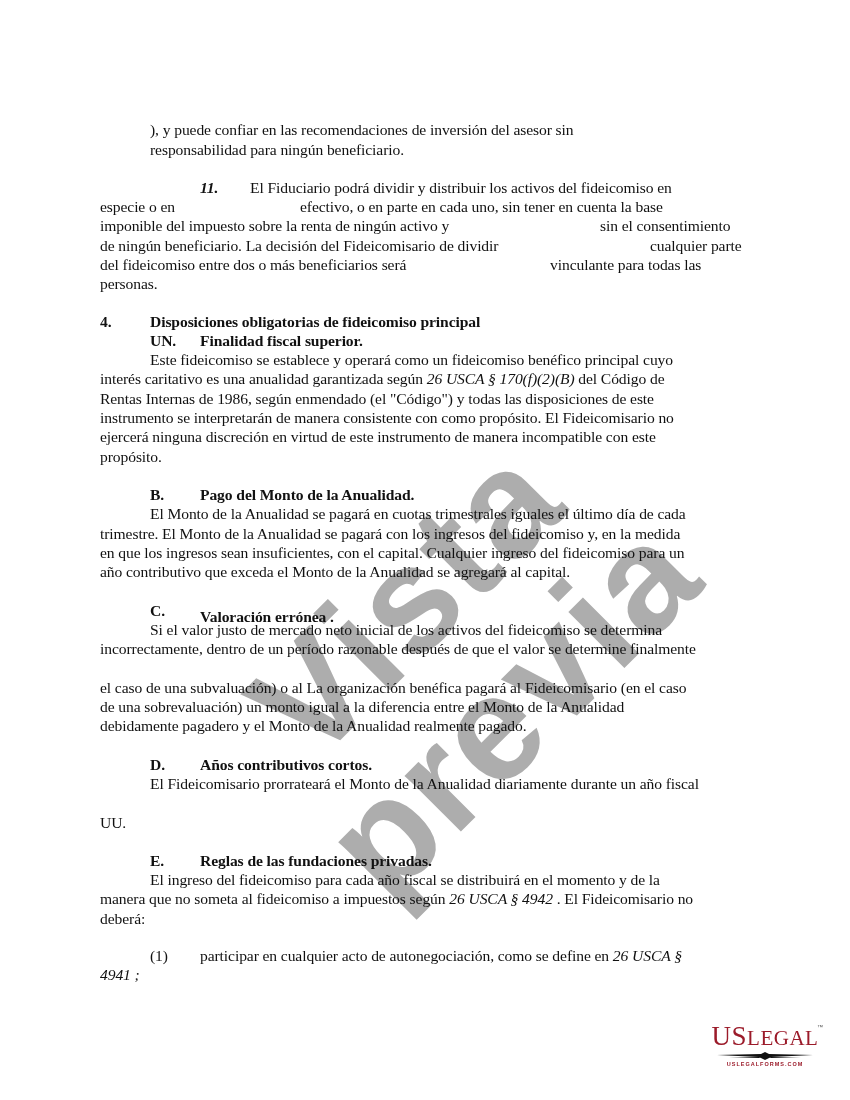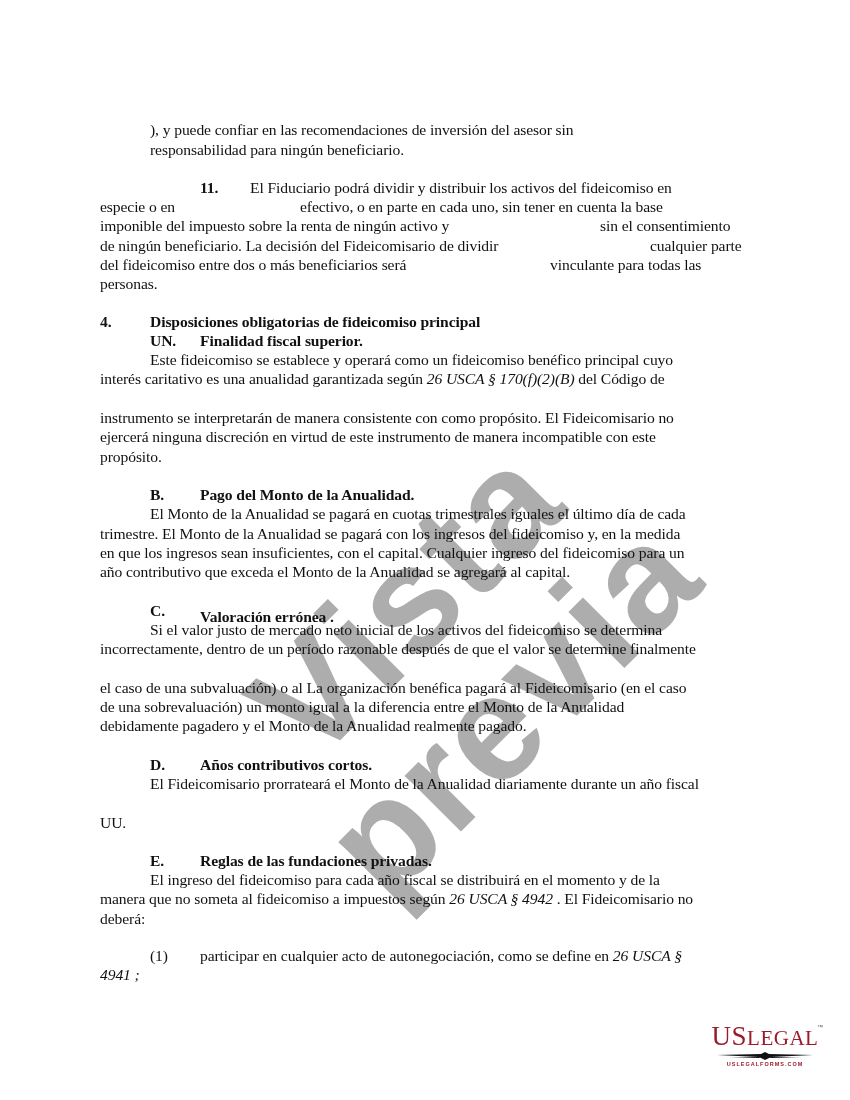--- a/index.html
+++ b/index.html
@@ -49,39 +49,40 @@
 
 <div class="page">
 
   <div class="watermark">Vista previa</div>
 
   <div class="text-layer">
 
     <div class="line" style="top:120px; left:150px;">), y puede confiar en las recomendaciones de inversión del asesor sin</div>
     <div class="line" style="top:140px; left:150px;">responsabilidad para ningún beneficiario.</div>
 
-    <div class="line b" style="top:178px; left:200px;">11.</div>
+    <div class="line b" style="top:178px; left:200px;font-style:italic;">11.</div>
     <div class="line" style="top:178px; left:250px;">El Fiduciario podrá dividir y distribuir los activos del fideicomiso en</div>
     <div class="line" style="top:197px;">especie o en</div>
     <div class="line" style="top:197px; left:300px;">efectivo, o en parte en cada uno, sin tener en cuenta la base</div>
     <div class="line" style="top:216px;">imponible del impuesto sobre la renta de ningún activo y</div>
     <div class="line" style="top:216px; left:600px;">sin el consentimiento</div>
     <div class="line" style="top:236px;">de ningún beneficiario. La decisión del Fideicomisario de dividir</div>
     <div class="line" style="top:236px; left:650px;">cualquier parte</div>
     <div class="line" style="top:255px;">del fideicomiso entre dos o más beneficiarios será</div>
     <div class="line" style="top:255px; left:550px;">vinculante para todas las</div>
     <div class="line" style="top:274px;">personas.</div>
 
     <div class="line b" style="top:312px;">4.</div>
     <div class="line b" style="top:312px; left:150px;">Disposiciones obligatorias de fideicomiso principal</div>
 
     <div class="line b" style="top:331px; left:150px;">UN.</div>
     <div class="line b" style="top:331px; left:200px;">Finalidad fiscal superior.</div>
     <div class="line" style="top:350px; left:150px;">Este fideicomiso se establece y operará como un fideicomiso benéfico principal cuyo</div>
     <div class="line" style="top:369px;"><span>interés caritativo es una anualidad garantizada según </span><span class="i">26 USCA § 170(f)(2)(B)</span><span> del Código de</span></div>
+    <div class="line" style="top:389px;">Rentas Internas de 1986, según enmendado (el "Código") y todas las disposiciones de este</div>
     <div class="line" style="top:408px;">instrumento se interpretarán de manera consistente con como propósito. El Fideicomisario no</div>
     <div class="line" style="top:427px;">ejercerá ninguna discreción en virtud de este instrumento de manera incompatible con este</div>
     <div class="line" style="top:447px;">propósito.</div>
 
     <div class="line b" style="top:485px; left:150px;">B.</div>
     <div class="line b" style="top:485px; left:200px;">Pago del Monto de la Anualidad.</div>
     <div class="line" style="top:504px; left:150px;">El Monto de la Anualidad se pagará en cuotas trimestrales iguales el último día de cada</div>
     <div class="line" style="top:524px;">trimestre. El Monto de la Anualidad se pagará con los ingresos del fideicomiso y, en la medida</div>
     <div class="line" style="top:543px;">en que los ingresos sean insuficientes, con el capital. Cualquier ingreso del fideicomiso para un</div>
     <div class="line" style="top:562px;">año contributivo que exceda el Monto de la Anualidad se agregará al capital.</div>

